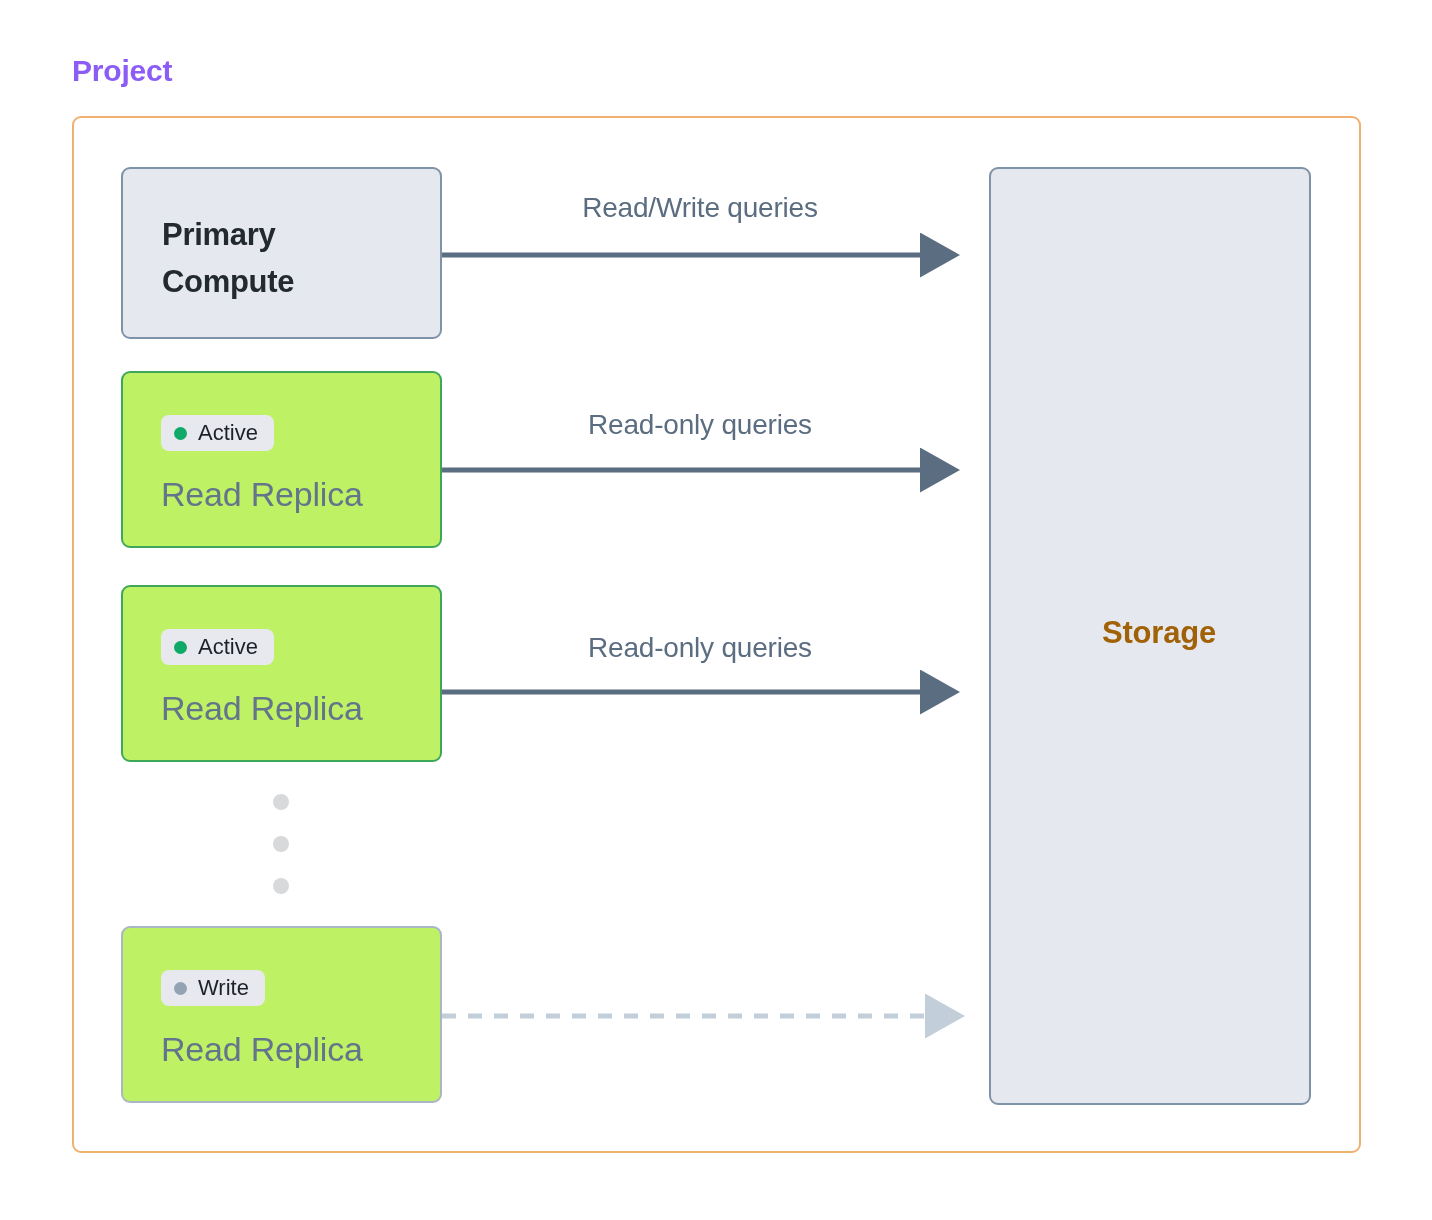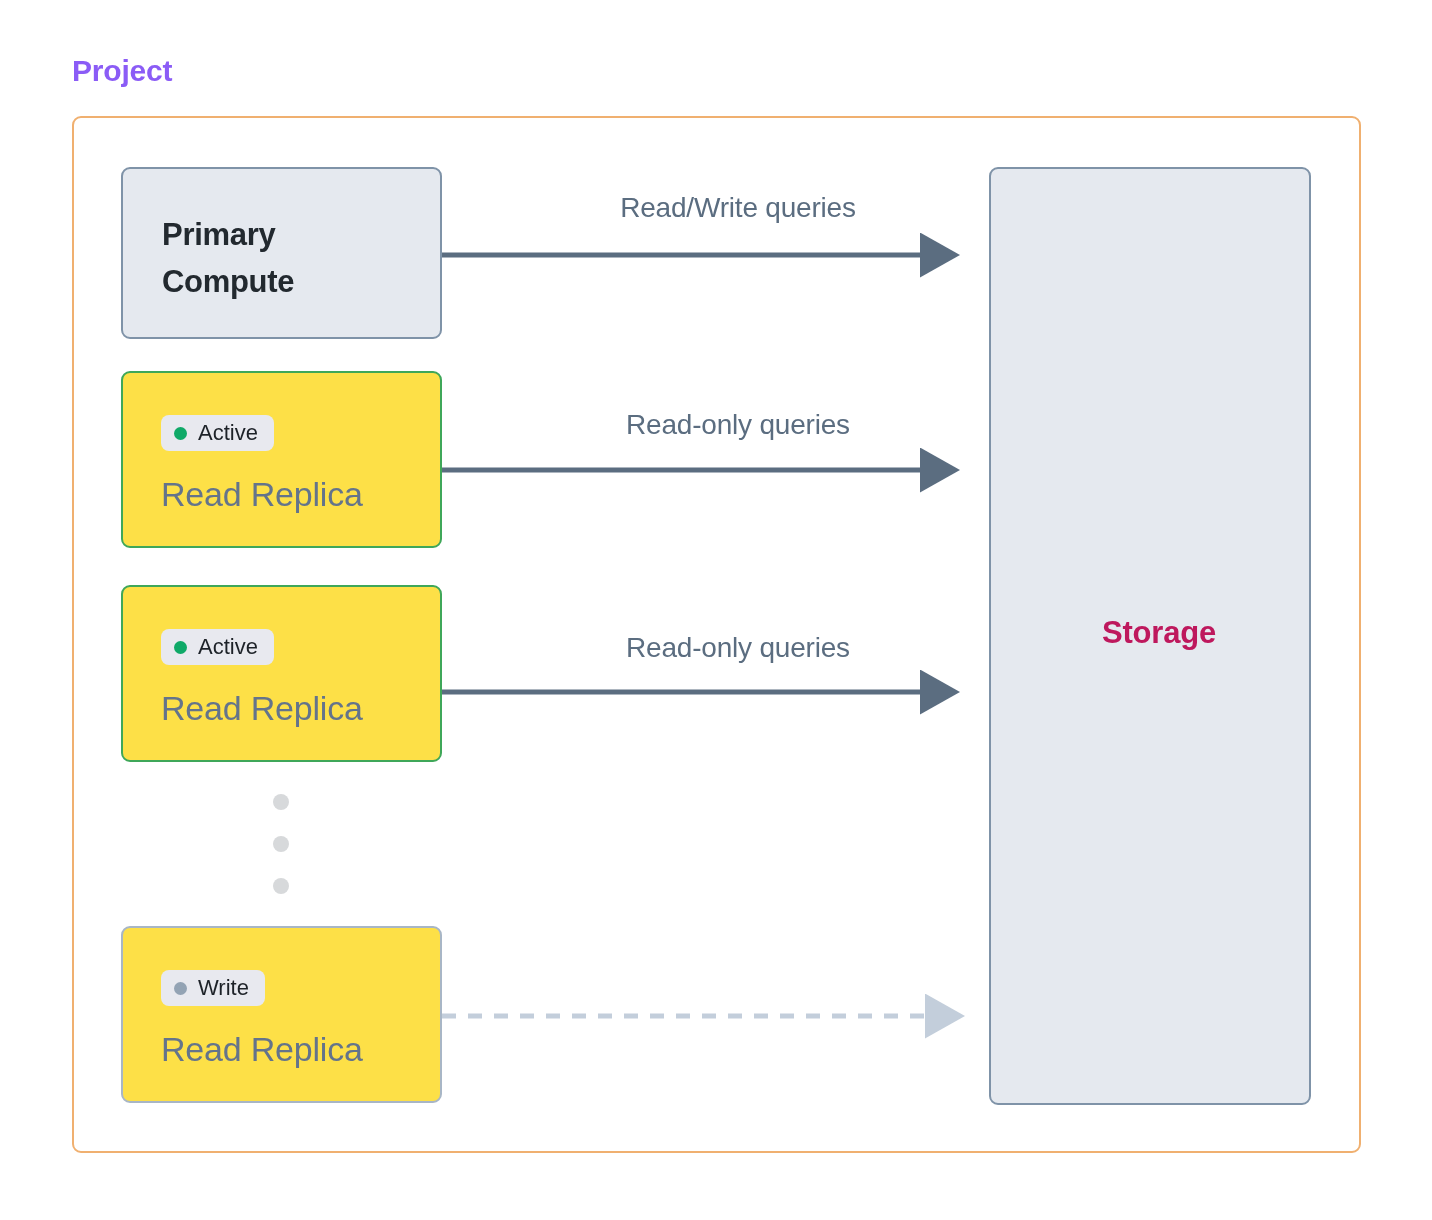--- a/index.html
+++ b/index.html
@@ -67,21 +67,21 @@
     font-weight: bold;
     line-height: 47px;
     color: #22292f;
     letter-spacing: -0.3px;
   }
 
   .node-replica {
     left: 121px;
     width: 321px;
     height: 177px;
-    background: #fde047;
+    background: #bef264;
   }
 
   .node-replica.active {
     border: 2px solid #3fa759;
   }
 
   .node-replica.idle {
     border: 2px solid #a8b6c6;
   }
 
@@ -140,21 +140,21 @@
   }
 
   .node-storage .storage-label {
     position: absolute;
     left: 18px;
     right: 0;
     top: 446px;
     text-align: center;
     font-size: 31px;
     font-weight: bold;
-    color: #be185d;
+    color: #a16207;
     letter-spacing: -0.2px;
   }
 
   
   .ellipsis {
     position: absolute;
     left: 273px;
     top: 794px;
     width: 17px;
     height: 110px;
@@ -184,21 +184,20 @@
   }
 
   .edge-label {
     position: absolute;
     font-size: 28px;
     color: #5b6d80;
     line-height: 36px;
     letter-spacing: -0.2px;
     white-space: nowrap;
     transform: translateX(-50%);
-    margin-left: 38px;
   }
 
   .edge-label-1 { left: 700px; top: 190px; }
   .edge-label-2 { left: 700px; top: 407px; }
   .edge-label-3 { left: 700px; top: 630px; }
 </style>
 </head>
 <body>
 
 <div id="diagram-root">

